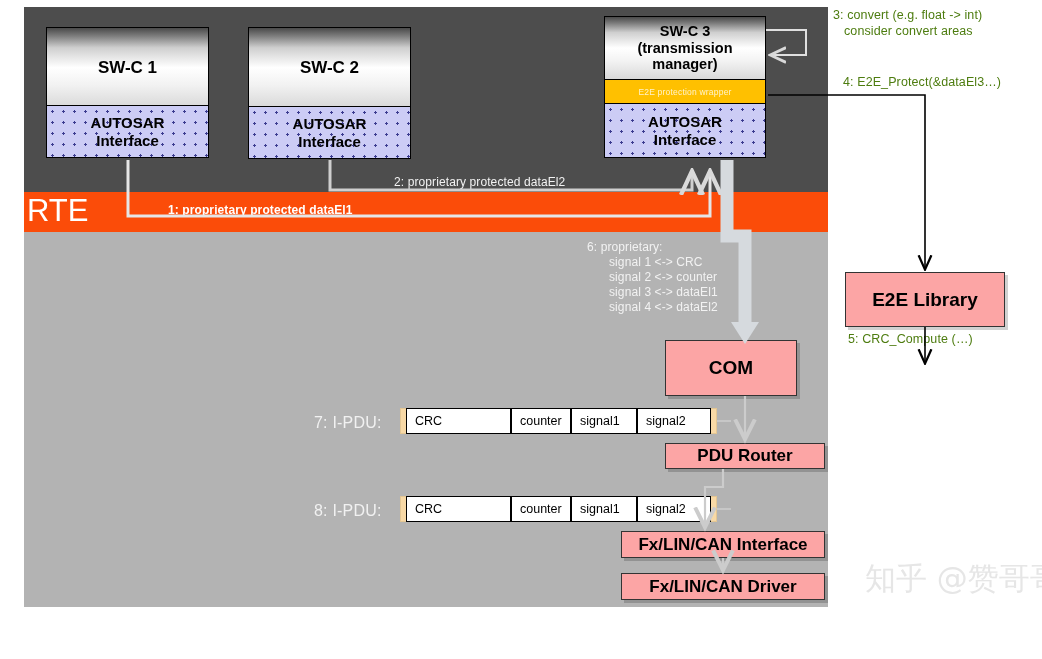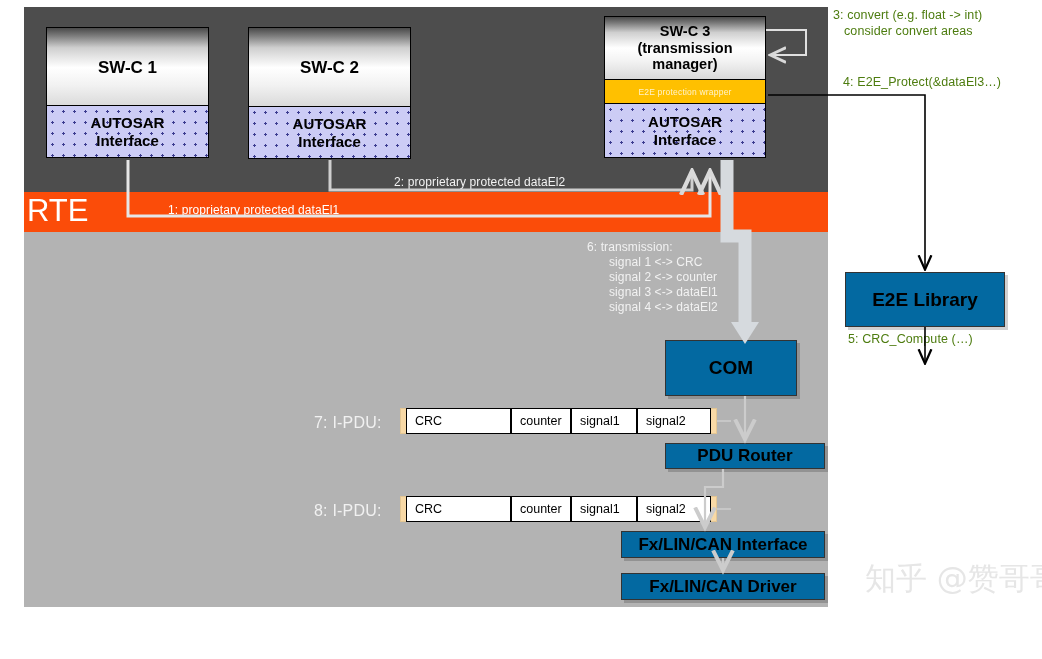--- a/index.html
+++ b/index.html
@@ -56,21 +56,21 @@
   #swc2 .swc-top{height:79px;}
   #swc2 .swc-if{height:52px;}
   #swc3{left:604px;top:16px;width:162px;height:142px;}
   #swc3 .swc-top{height:62px;}
   #swc3 .e2e-wrapper{top:62px;height:26px;}
   #swc3 .swc-if{height:54px;}
   #swc3 .swc-title{font-size:14.5px;line-height:16.5px;}
 
   
   .wbox{
-    position:absolute;background:#0369a1;border:1.5px solid #333;
+    position:absolute;background:#fca5a5;border:1.5px solid #333;
     box-sizing:border-box;display:flex;align-items:center;justify-content:center;
     font-weight:bold;color:#000;
     box-shadow:3px 3px 0 rgba(0,0,0,0.18);
   }
   #com-box{left:665px;top:340px;width:132px;height:56px;font-size:19px;}
   #pdu-router-box{left:665px;top:443px;width:160px;height:26px;font-size:17px;}
   #fx-if-box{left:621px;top:531px;width:204px;height:27px;font-size:17px;}
   #fx-drv-box{left:621px;top:573px;width:204px;height:27px;font-size:17px;}
   #e2e-lib-box{left:845px;top:272px;width:160px;height:55px;font-size:19px;}
   #crc-lib-box{left:845px;top:366px;width:160px;height:55px;font-size:19px;}
@@ -79,21 +79,21 @@
   .ipdu-label{position:absolute;color:#f1f1f1;font-size:16px;letter-spacing:0.2px;}
   .ipdu-strip{position:absolute;background:#f8d9a6;border:1px solid #e3c693;box-sizing:border-box;}
   .ipdu-cell{
     position:absolute;background:#ffffff;border:1.3px solid #000;box-sizing:border-box;
     display:flex;align-items:center;font-size:12.5px;color:#000;padding-left:8px;
   }
 
   
   .note-dark{position:absolute;color:#f2f2f2;font-size:12px;line-height:15px;letter-spacing:0.1px;}
   .note-light{position:absolute;color:#4d7c0f;font-size:12.5px;line-height:16px;letter-spacing:0.1px;}
-  .note-white-on-orange{position:absolute;color:#ffffff;font-size:12px;letter-spacing:0.1px;}
+  .note-white-on-orange{position:absolute;color:#ffffff;font-size:12px;letter-spacing:0.1px;font-weight:bold;}
 
   
   #lines{position:absolute;left:0;top:0;width:1042px;height:659px;overflow:visible;}
 
   
   #caption{position:absolute;left:4px;top:623px;font-size:17.5px;font-weight:bold;color:#000;}
   #watermark{position:absolute;left:865px;top:558px;font-size:31px;color:#e6e6e6;
      font-family:"DejaVu Sans", sans-serif;white-space:nowrap;}
 </style>
 </head>
@@ -175,21 +175,21 @@
 
   <div class="note-light" style="left:833px;top:7px;">
     <div>3: convert (e.g. float -&gt; int)</div>
     <div style="padding-left:11px;">consider convert areas</div>
   </div>
 
   <div class="note-light" style="left:843px;top:74px;">4: E2E_Protect(&amp;dataEl3…)</div>
   <div class="note-light" style="left:848px;top:331px;">5: CRC_Compute (…)</div>
 
   <div class="note-dark" style="left:587px;top:240px;">
-    <div>6: transmission:</div>
+    <div>6: proprietary:</div>
     <div style="padding-left:22px;">signal 1 &lt;-&gt; CRC</div>
     <div style="padding-left:22px;">signal 2 &lt;-&gt; counter</div>
     <div style="padding-left:22px;">signal 3 &lt;-&gt; dataEl1</div>
     <div style="padding-left:22px;">signal 4 &lt;-&gt; dataEl2</div>
   </div>
 
   <svg id="lines" viewBox="0 0 1042 659">
     <defs>
       <marker id="ah-light" markerWidth="9" markerHeight="9" refX="7" refY="4.5" orient="auto">
         <path d="M0,0.8 L8,4.5 L0,8.2" fill="none" stroke="#d9d9d9" stroke-width="1.4"></path>

